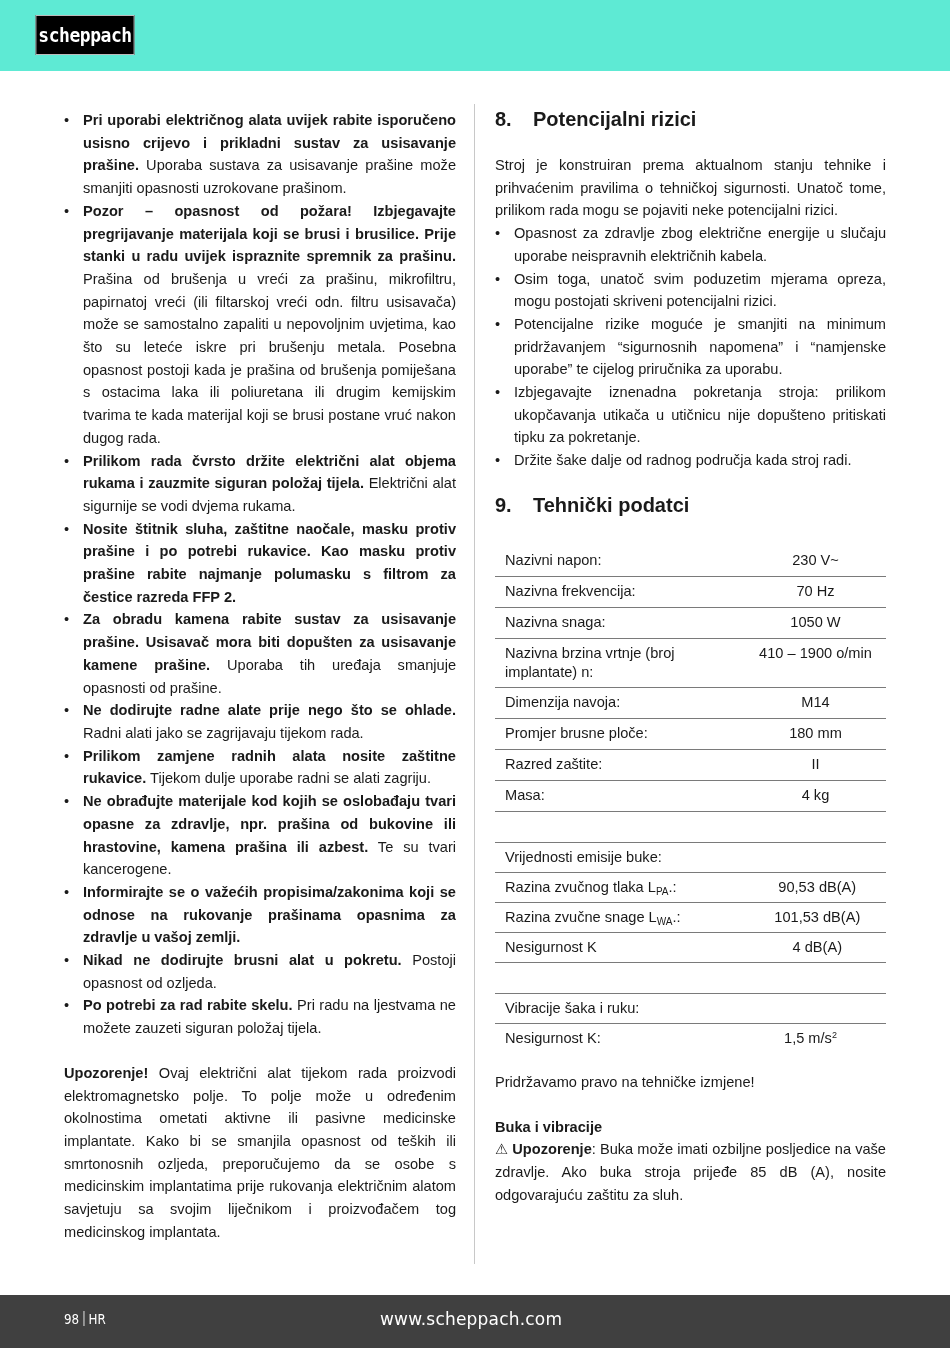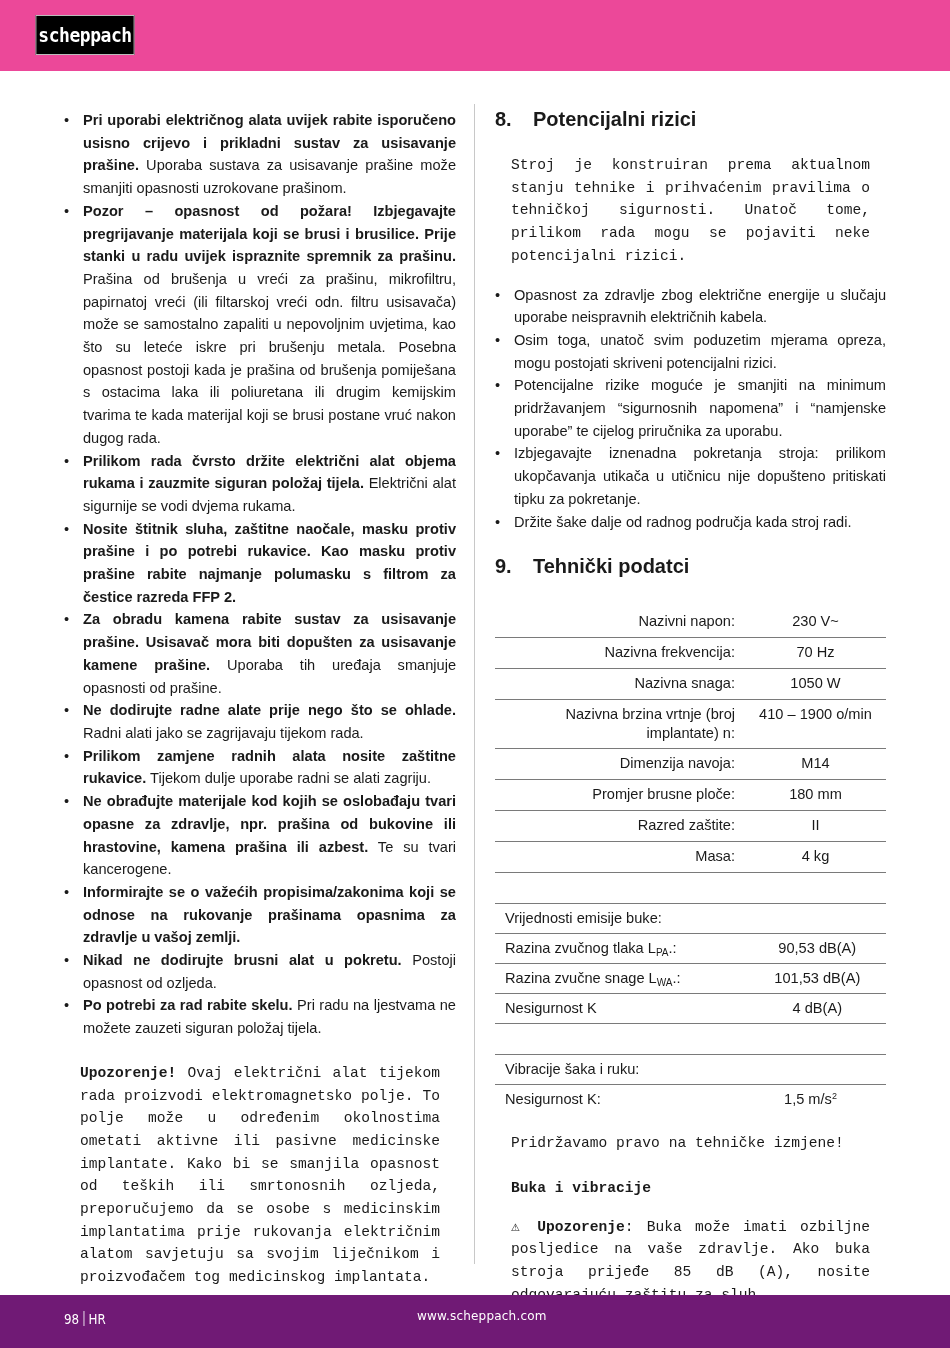--- a/index.html
+++ b/index.html
@@ -3,21 +3,21 @@
 <meta charset="utf-8">
 <style>
   html, body { margin: 0; padding: 0; }
   body {
     width: 950px; height: 1348px; position: relative; overflow: hidden;
     background: #ffffff; color: #1a1a1a;
     font-family: "Liberation Sans", "DejaVu Sans", sans-serif;
   }
   .topbar {
     position: absolute; left: 0; top: 0; width: 950px; height: 71px;
-    background: #ec4899;
+    background: #5eead4;
   }
   .logo {
     position: absolute; left: 30px; top: 15px; width: 110px; height: 40px;
     background: #000; color: #fff;
     display: flex; align-items: center; justify-content: center;
     font-family: "DejaVu Sans Mono", monospace; font-weight: bold;
     font-size: 20px; letter-spacing: -0.5px;
     border: 1px solid #bbb; box-sizing: border-box;
     transform: scaleX(0.9);
   }
@@ -32,61 +32,61 @@
   .col-right {
     position: absolute; left: 495px; top: 104px; width: 391px;
     font-size: 14.6px; line-height: 22.7px;
   }
   ul.bullets { list-style: none; margin: 0; padding: 0; }
   ul.bullets li { position: relative; padding-left: 19px; text-align: justify; }
   ul.bullets li .bullet {
     position: absolute; left: 0; top: 0; width: 19px;
   }
   b, .bold { font-weight: bold; }
-  .para { text-align: justify; margin: 16px; font-family: Liberation Mono, monospace; }
+  .para { text-align: justify; margin: 0; }
   .left-warning { margin-top: 22px; }
   h2 {
     margin: 0; font-size: 20px; font-weight: bold; line-height: 30px;
     display: flex;
   }
   h2 .num { width: 38px; display: inline-block; }
   .h8 { margin-top: 0; }
   .intro { margin-top: 20px; }
   .h9 { margin-top: 18px; }
   table.spec {
     border-collapse: collapse; width: 391px;
     font-size: 14.6px; line-height: 19px;
   }
   table.spec td {
     border-bottom: 1.5px solid #7a7a7a;
     padding: 5px 10px 5px 10px; vertical-align: top;
   }
   table.spec td.val { text-align: center; white-space: nowrap; }
   table.spec tr.toprule td { border-top: 1.5px solid #7a7a7a; }
   .tbl1 { margin-top: 26px; }
-  .tbl1 td { height: 20px; text-align: right; }
+  .tbl1 td { height: 20px; }
   .tbl2 { margin-top: 30px; }
   .tbl3 { margin-top: 30px; }
   .tbl3 tr:last-child td { border-bottom: none; }
   sub.small { font-size: 10px; vertical-align: -3px; line-height: 0; }
   sup.small { font-size: 9px; vertical-align: 5px; line-height: 0; }
   .reserve { margin-top: 18px; }
   .buka-title { margin-top: 22px; font-weight: bold; }
   .footer {
     position: absolute; left: 0; top: 1295px; width: 950px; height: 53px;
-    background: #701a75; color: #fff;
+    background: #404040; color: #fff;
   }
   .footer .page {
     position: absolute; left: 64px; top: 16px; font-size: 14px;
     font-family: "DejaVu Sans", sans-serif; transform: scaleX(0.85); transform-origin: left;
   }
   .footer .page .sep { display: inline-block; width: 1px; height: 15px; background: #fff; margin: 0 5px; vertical-align: -2px; }
   .footer .url {
-    position: absolute; left: 380px; top: 14px; font-size: 12px;
-    font-family: "DejaVu Sans", sans-serif; letter-spacing: 0.2px; margin-left: 37px;
+    position: absolute; left: 380px; top: 14px; font-size: 17px;
+    font-family: "DejaVu Sans", sans-serif; letter-spacing: 0.2px;
   }
 </style>
 </head>
 <body>
 
 <div class="topbar">
   <div class="logo">scheppach</div>
 </div>
 
 <div class="col-left">

